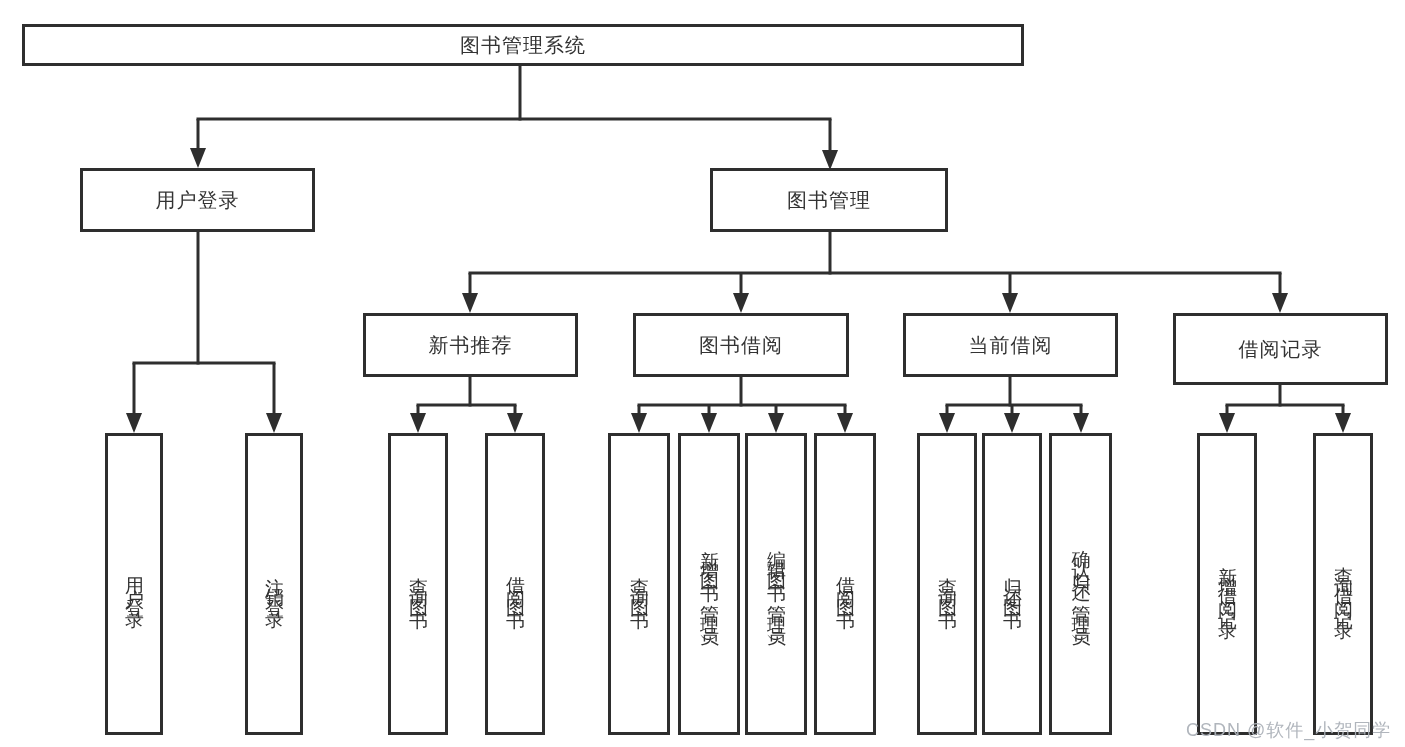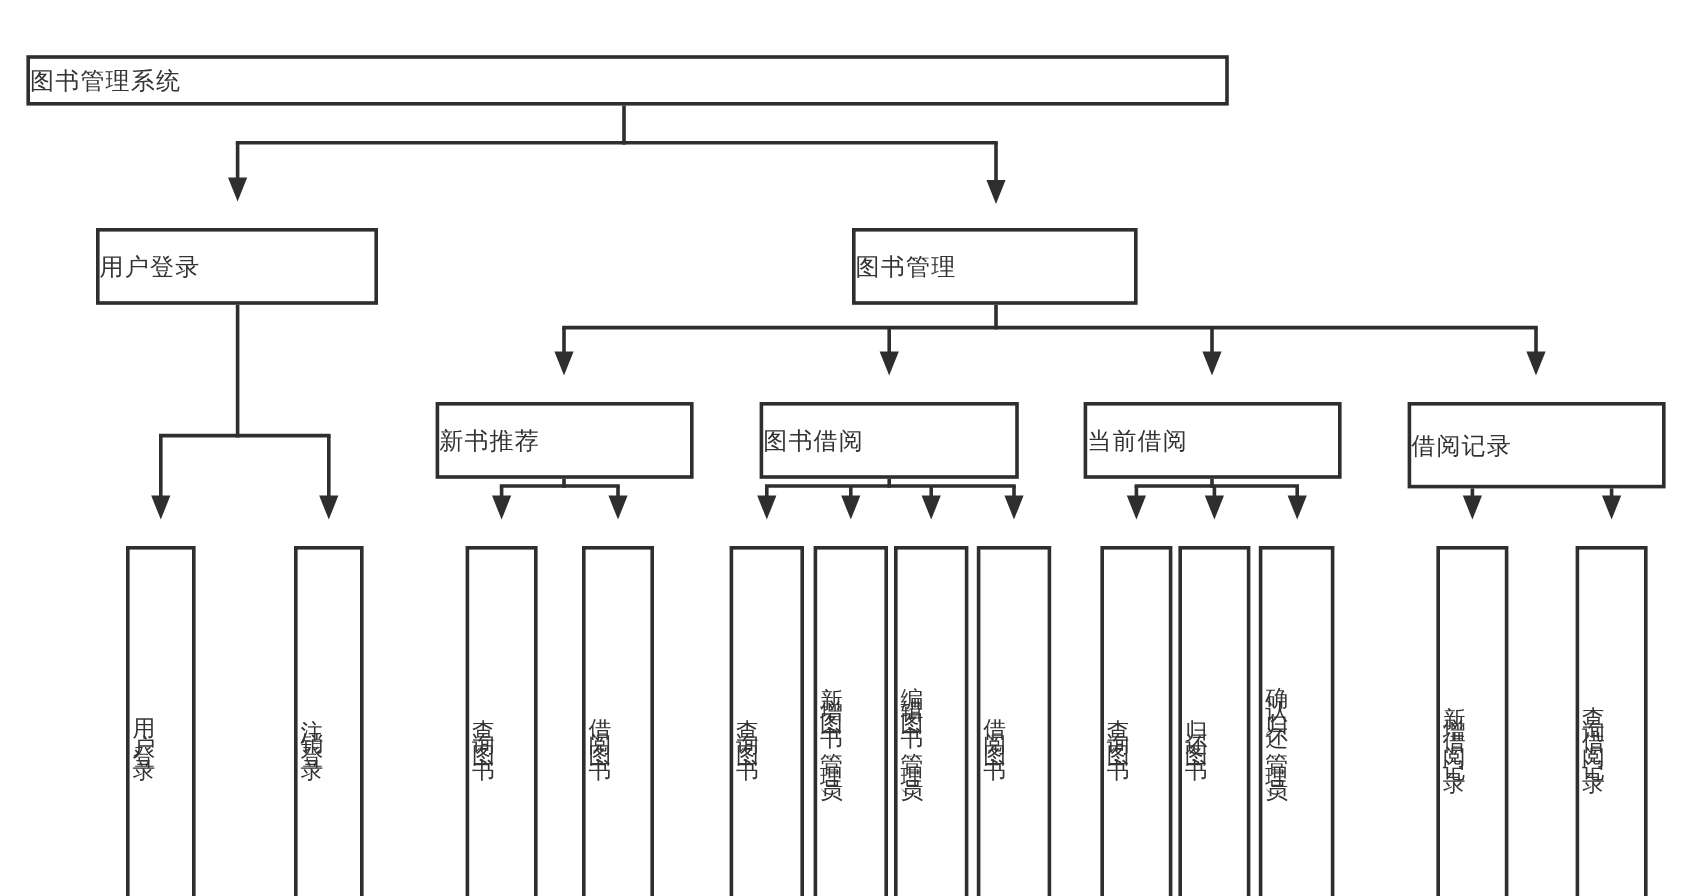--- a/index.html
+++ b/index.html
@@ -9,24 +9,23 @@
     background:#ffffff;
     font-family:"Liberation Sans", sans-serif;
     overflow:hidden;
   }
   #connectors{position:absolute;left:0;top:0;z-index:1;}
   .box{
     position:absolute;
     box-sizing:border-box;
     background:#ffffff;
     border:3px solid #2e2e2e;
-    display:flex;align-items:center;justify-content:flex-start;
+    display:flex;align-items:center;justify-content:center;
     color:#333333;
     z-index:2;
-    margin-top:22px;
   }
   .box .hlabel{
     font-size:20px;
     letter-spacing:1px;
     white-space:nowrap;
   }
   .box .vlabel{
     writing-mode:vertical-rl;
     text-orientation:mixed;
     font-size:19px;
@@ -174,14 +173,15 @@
     <span class="vlabel">确认归还（管理员）</span>
   </div>
 
   <div class="box" style="left:1197px;top:433px;width:60px;height:302px">
     <span class="vlabel">新增借阅记录</span>
   </div>
   <div class="box" style="left:1313px;top:433px;width:60px;height:302px">
     <span class="vlabel">查询借阅记录</span>
   </div>
 
+  <div id="watermark">CSDN @软件_小贺同学</div>
 
 </div>
 
 </body></html>

